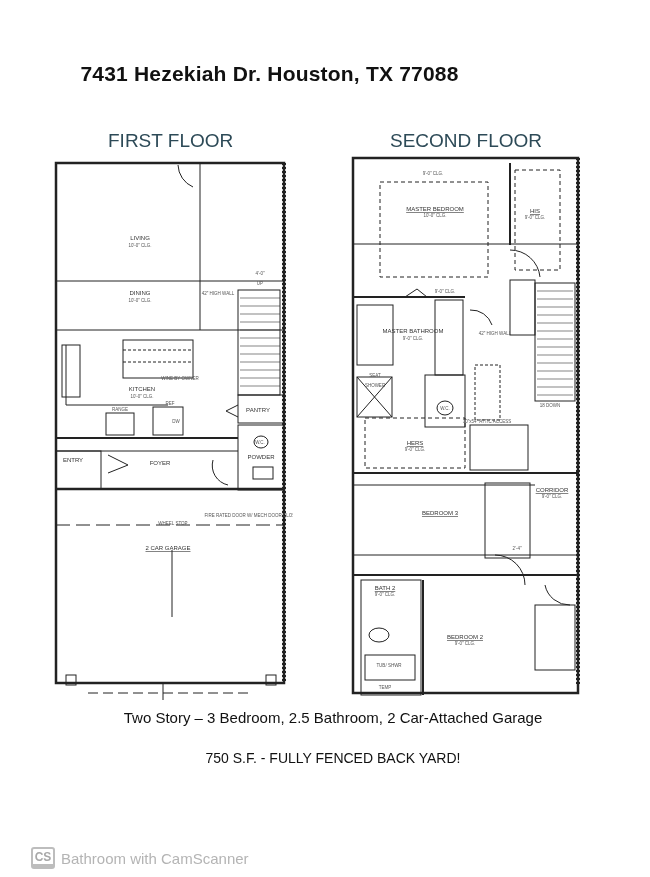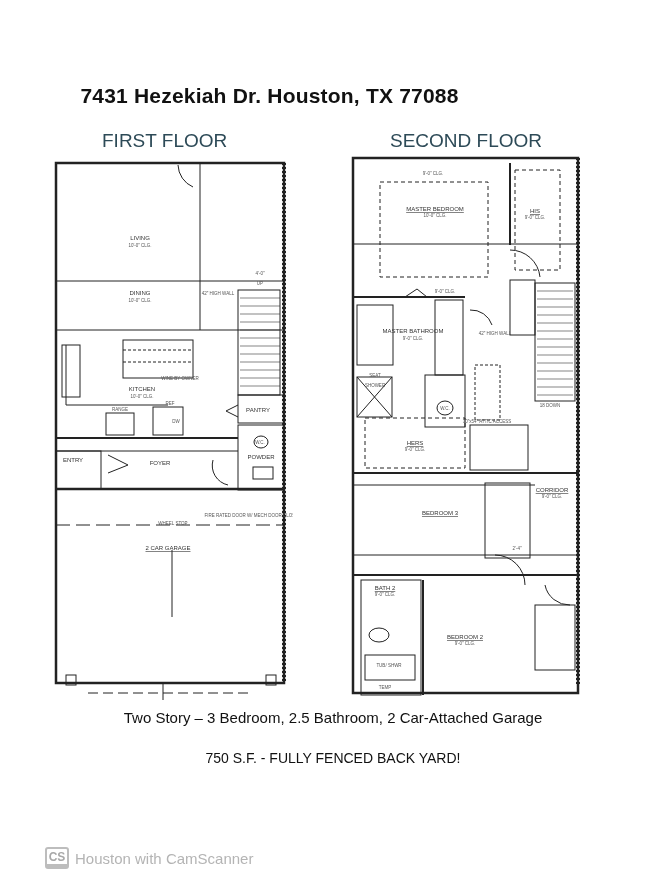--- a/index.html
+++ b/index.html
@@ -1,33 +1,33 @@
 <!DOCTYPE html>
 <html><head>
 <meta charset="utf-8">
 <style>
   html, body { margin:0; padding:0; background:#ffffff; }
   body { width:650px; height:877px; position:relative; overflow:hidden; font-family:"Liberation Sans", sans-serif; color:#111; }
-  .title { position:absolute; left:0; width:539px; top:84px; text-align:center; font-weight:bold; font-size:21px; letter-spacing:0.2px; }
+  .title { position:absolute; left:0; width:539px; top:62px; text-align:center; font-weight:bold; font-size:21px; letter-spacing:0.2px; }
   .floor-label { position:absolute; top:130px; font-size:19px; color:#2d4a57; }
   .plan { position:absolute; }
   .plan svg { display:block; }
   .caption { position:absolute; left:0; width:650px; text-align:center; font-size:15px; color:#111;padding-left:8px; }
-  .cs { position:absolute; left:20px; top:847px; display:flex; align-items:center; gap:6px; color:#b4b4b4; font-size:15px;padding-left:25px; }
+  .cs { position:absolute; left:6px; top:847px; display:flex; align-items:center; gap:6px; color:#b4b4b4; font-size:15px;padding-left:25px; }
   .cs-logo { width:24px; height:22px; border:2px solid #bdbdbd; border-radius:3px; font-weight:bold; font-size:12px; color:#a8a8a8; display:flex; align-items:center; justify-content:center; box-sizing:border-box; border-bottom-width:5px; }
   .rl { font-family:"Liberation Sans", sans-serif; font-size:6px; fill:#333; text-anchor:middle; }
   .rl.u { text-decoration:underline; }
   .rs { font-family:"Liberation Sans", sans-serif; font-size:4.5px; fill:#555; text-anchor:middle; }
 </style>
 </head>
 <body>
 
 <div class="title">7431 Hezekiah Dr. Houston,  TX 77088</div>
 
-<div class="floor-label" style="left:102px;">FIRST FLOOR</div>
+<div class="floor-label" style="left:108px;">FIRST FLOOR</div>
 <div class="floor-label" style="left:390px;text-align:right;">SECOND FLOOR</div>
 
 <div class="plan" style="left:48px; top:155px;">
 <svg width="245" height="545" viewBox="0 0 245 545" xmlns="http://www.w3.org/2000/svg">
   <g fill="none" stroke="#222" stroke-width="1">
 
     <rect x="8" y="8" width="228" height="520" stroke-width="2.5"></rect>
 
     <line x1="236" y1="8" x2="236" y2="528" stroke-width="4" stroke-dasharray="2 2"></line>
 
@@ -202,14 +202,14 @@
   <text class="rs" x="40" y="534">TEMP</text>
   <text class="rs" x="172" y="395">2'-4"</text>
 </svg>
 </div>
 
 <div class="caption" style="top:709px;">Two Story – 3 Bedroom, 2.5 Bathroom, 2 Car-Attached Garage</div>
 <div class="caption" style="top:742px; font-size:14px;margin-top:8px;">750 S.F. - FULLY FENCED BACK YARD!</div>
 
 <div class="cs">
   <span class="cs-logo">CS</span>
-  <span>Houston with CamScanner</span>
+  <span>Bathroom with CamScanner</span>
 </div>
 
 </body></html>

